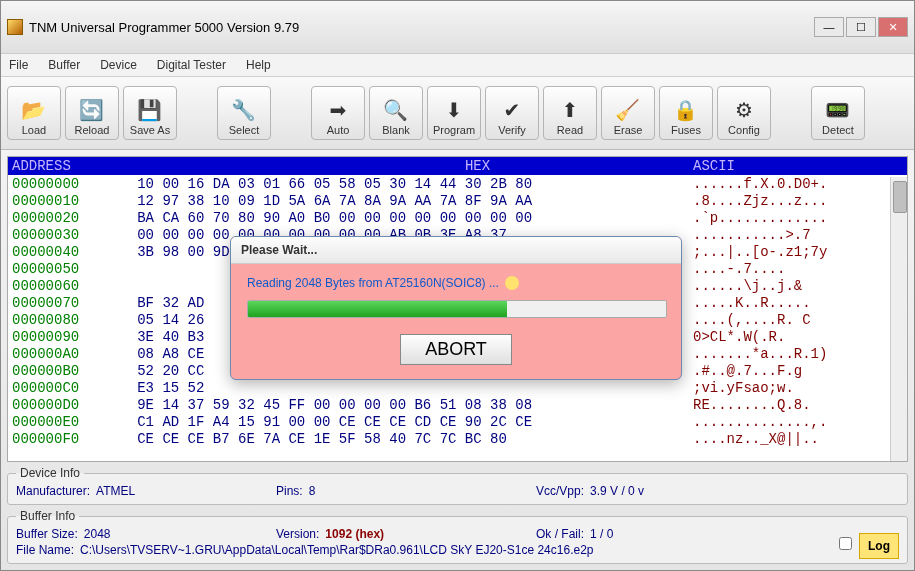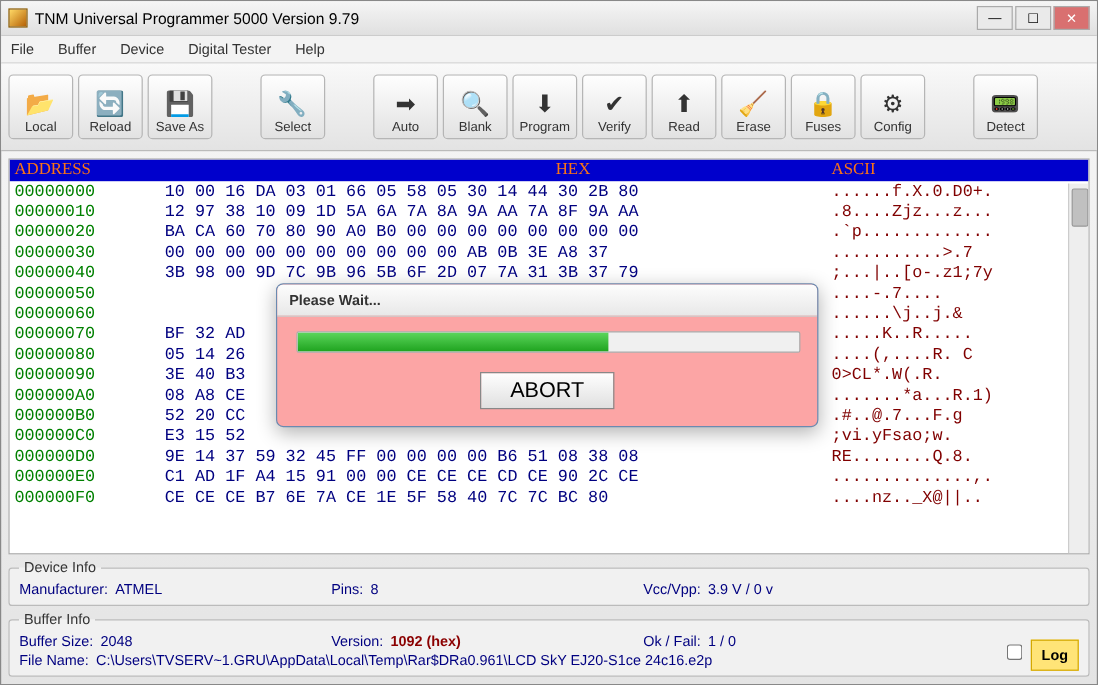--- a/index.html
+++ b/index.html
@@ -21,21 +21,21 @@
     box-sizing: border-box;
     display: flex;
     flex-direction: column;
   }
   .titlebar {
     height: 28px;
     background: linear-gradient(to bottom, #f5f5f5, #e0e0e0);
     border-bottom: 1px solid #ccc;
     display: flex;
     align-items: center;
-    padding: 0 6px;
+    padding: 12px 6px;
     font-size: 13px;
   }
   .titlebar .icon {
     width: 16px; height: 16px;
     background: linear-gradient(135deg,#ffd966,#b45f04);
     border:1px solid #8a5a00;
     margin-right: 6px;
     box-sizing: border-box;
   }
   .titlebar .spacer { flex:1; }
@@ -96,22 +96,22 @@
   .hexview {
     flex: 1;
     margin: 6px 6px 0 6px;
     border: 1px solid #aaa;
     background: #fff;
     overflow: hidden;
     position: relative;
   }
   .hexhdr {
     background: #0000cc;
-    color: #f97316;
-    font-family: Liberation Serif, serif;
+    color: #c4b5fd;
+    font-family: Liberation Mono, monospace;
     font-size: 14px;
     padding: 1px 4px;
     display: flex;
   }
   .hexhdr .addrhdr { width: 100px; }
   .hexhdr .hexh   { flex:1; text-align:center; padding-left: 150px;}
   .hexhdr .asciih { width: 210px; }
   .hexbody {
     font-family: "Courier New", monospace;
     font-size: 14px;
@@ -227,21 +227,21 @@
       <span>File</span>
       <span>Buffer</span>
       <span>Device</span>
       <span>Digital Tester</span>
       <span>Help</span>
     </div>
 
   <div class="toolbar" id="toolbar">
       <div class="toolbtn">
         <div class="ticon">📂</div>
-        <span>Local</span>
+        <span>Load</span>
       </div>
       <div class="toolbtn">
         <div class="ticon">🔄</div>
         <span>Reload</span>
       </div>
       <div class="toolbtn">
         <div class="ticon">💾</div>
         <span>Save As</span>
       </div>
       <div class="toolgap"></div>
@@ -322,18 +322,22 @@
     </div>
     <input type="checkbox" class="logchk" style="">
     <div class="logbtn">Log</div>
   </fieldset>
 
 </div>
 
 <div class="modal">
   <div class="mtitle">Please Wait...</div>
   <div class="mbody">
+    <div class="msg">
+      <span>Reading 2048 Bytes from AT25160N(SOIC8) ...</span>
+      <span class="caret"></span>
+    </div>
     <div class="progress">
       <div class="bar" id="pbar" style="width: 62%;"></div>
     </div>
     <button class="abort">ABORT</button>
   </div>
 </div>
 
 </body></html>

